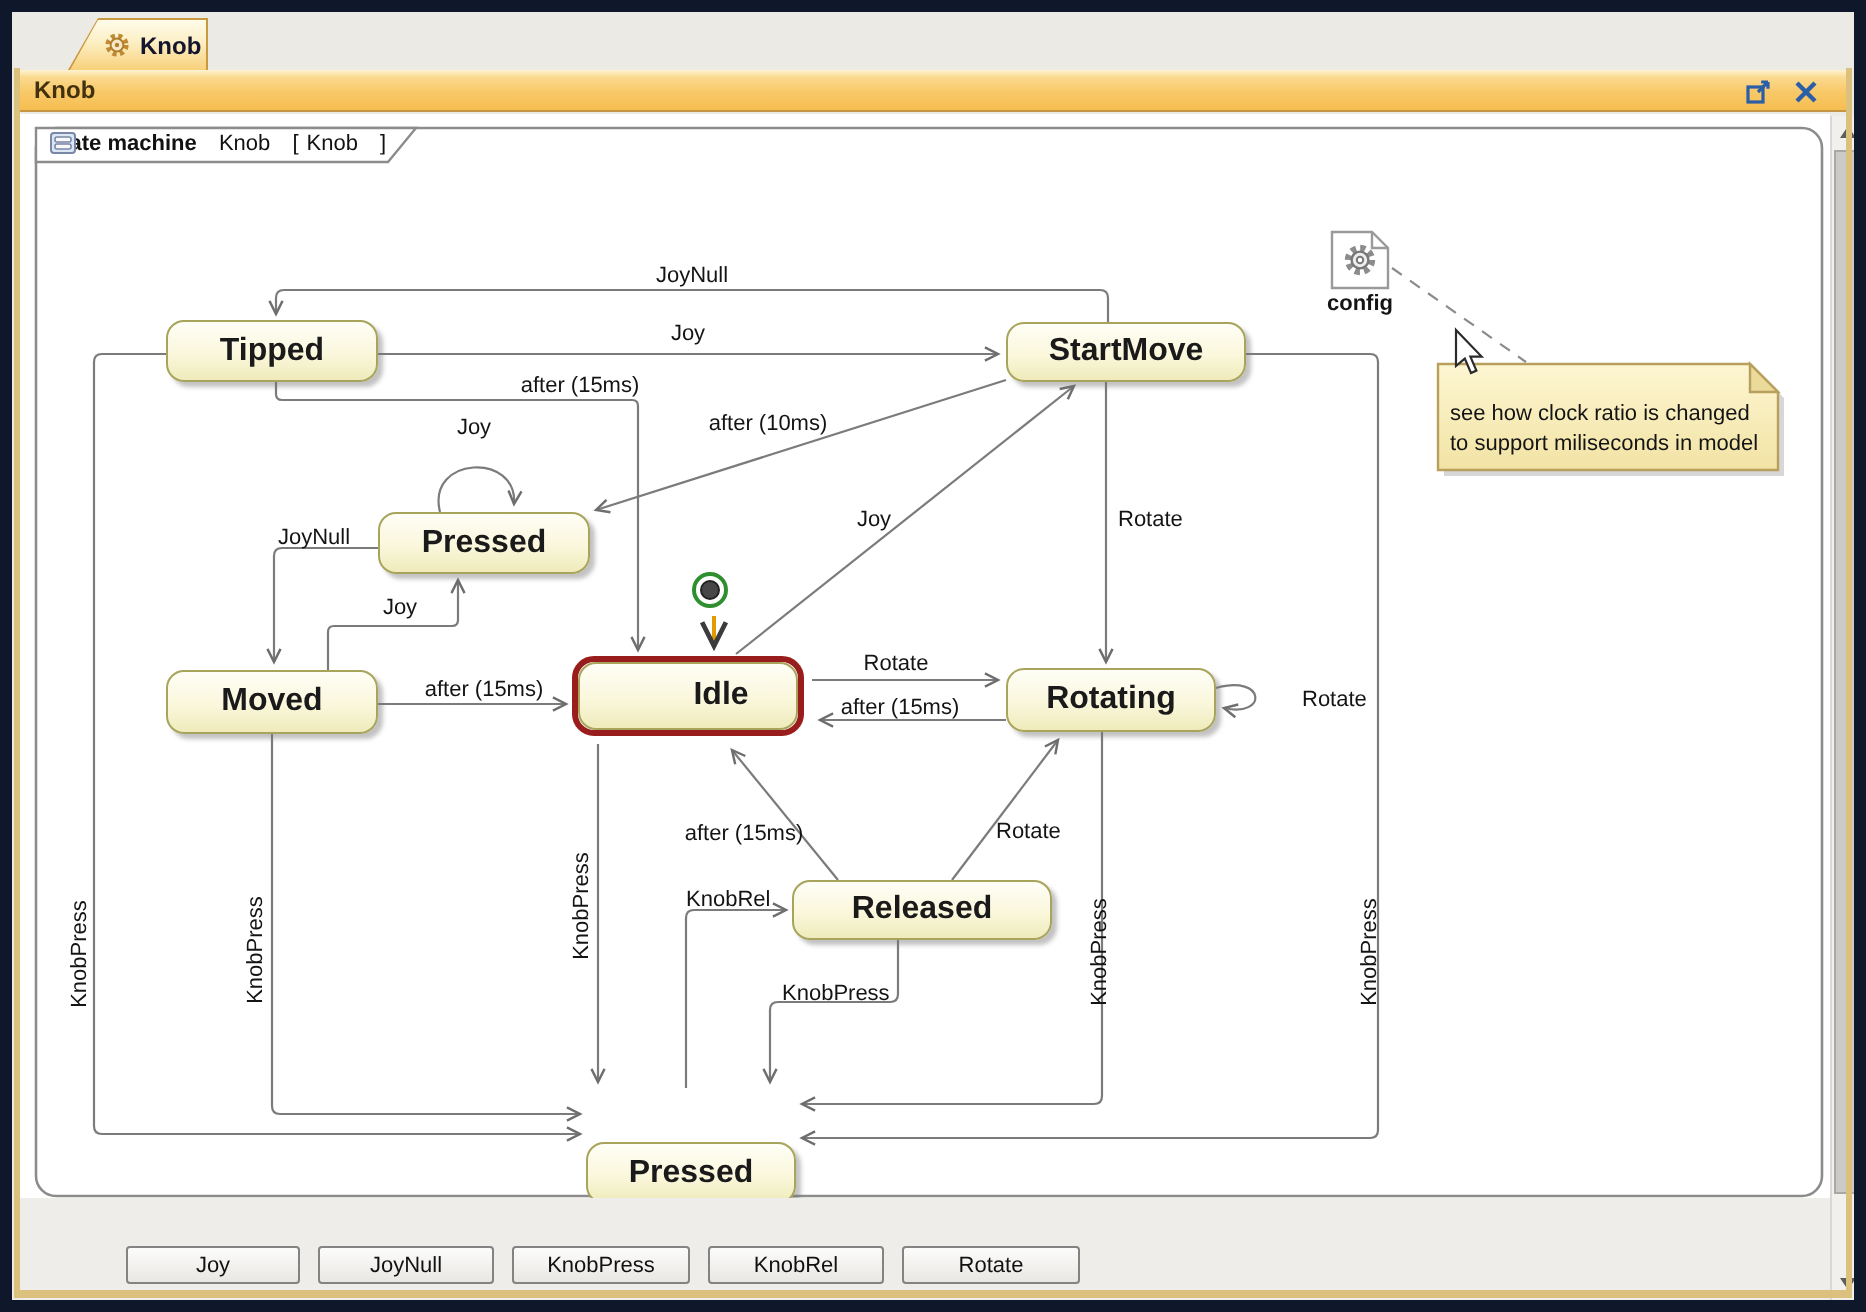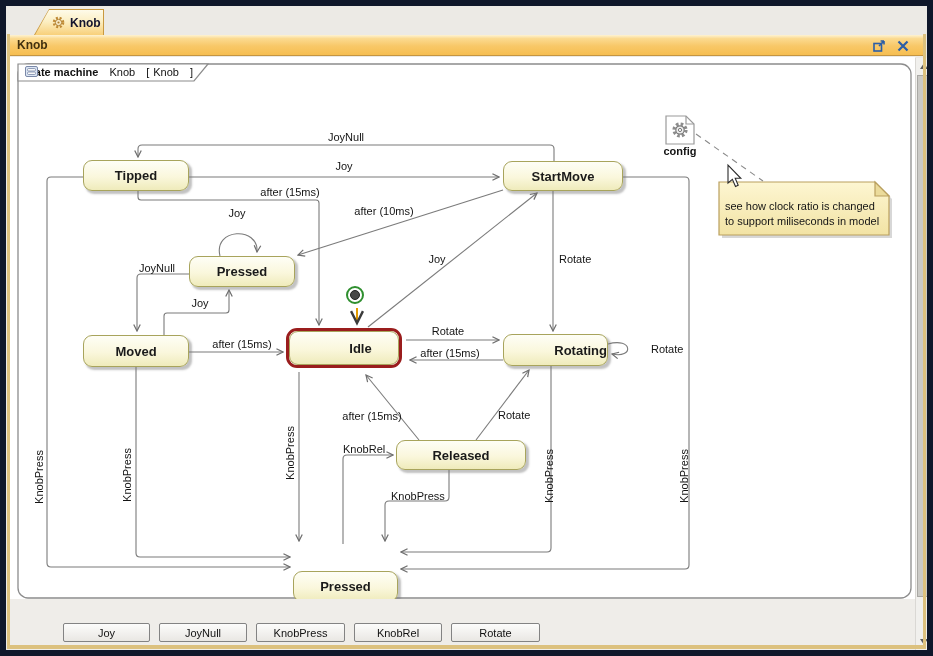--- a/index.html
+++ b/index.html
@@ -33,21 +33,21 @@
   svg text.b{font-weight:bold;}
   
   .frame-label{position:absolute;left:15px;top:9px;z-index:3;font-size:11px;color:#111;
     display:flex;align-items:center;gap:4px;white-space:pre;}
   .frame-label .kind{font-weight:bold;}
   
   .state{position:absolute;z-index:2;display:flex;align-items:center;justify-content:center;
     background:linear-gradient(180deg,#FEFEF6 0%,#FAF7DC 55%,#EFEBBB 100%);
     border:1px solid #A8A45C;border-radius:9px;
     box-shadow:2.5px 2.5px 2px rgba(120,120,120,0.45);
-    font-size:13px;font-weight:bold;color:#1a1a1a;cursor:pointer;}
+    font-size:16px;font-weight:bold;color:#1a1a1a;cursor:pointer;}
   .sel-box{position:absolute;z-index:2;border:3px solid #9A1D1D;border-radius:11px;}
   .initial-node{position:absolute;z-index:2;width:18px;height:18px;border:2.5px solid #2F8F2F;
     border-radius:50%;background:#fff;cursor:pointer;}
   .initial-node .dot{position:absolute;left:1.5px;top:1.5px;width:10px;height:10px;
     background:#474747;border:1px solid #222;border-radius:50%;}
   
   .vscroll{position:absolute;left:909px;top:52px;width:17px;height:592px;background:#F1F0ED;
     border-left:1px solid #DAD8D4;z-index:30;}
   .sb-btn{position:absolute;left:0;width:100%;height:16px;display:flex;align-items:center;justify-content:center;cursor:pointer;}
   .tri-up{width:0;height:0;border-left:4px solid transparent;border-right:4px solid transparent;border-bottom:6px solid #5d5d5d;}
@@ -199,21 +199,21 @@
         <span>Pressed</span>
       </div>
     <div class="state" style="left:73px;top:278px;width:106px;height:32px;">
         <span>Moved</span>
       </div>
     <div class="sel-box" style="left:276px;top:271px;width:116px;height:40px;">
       <div class="state" style="left:0;top:0;width:110px;height:34px;box-shadow:none;padding-left:33px;">
           <span>Idle</span>
         </div>
     </div>
-    <div class="state" style="left:493px;top:277px;width:105px;height:32px;justify-content:flex-end;">
+    <div class="state" style="left:493px;top:277px;width:105px;height:32px;">
         <span>Rotating</span>
       </div>
     <div class="state" style="left:386px;top:383px;width:130px;height:30px;">
         <span>Released</span>
       </div>
     <div class="state" style="left:283px;top:514px;width:105px;height:31px;">
         <span>Pressed</span>
       </div>
 
     <div class="initial-node" style="left:336px;top:229px;">

